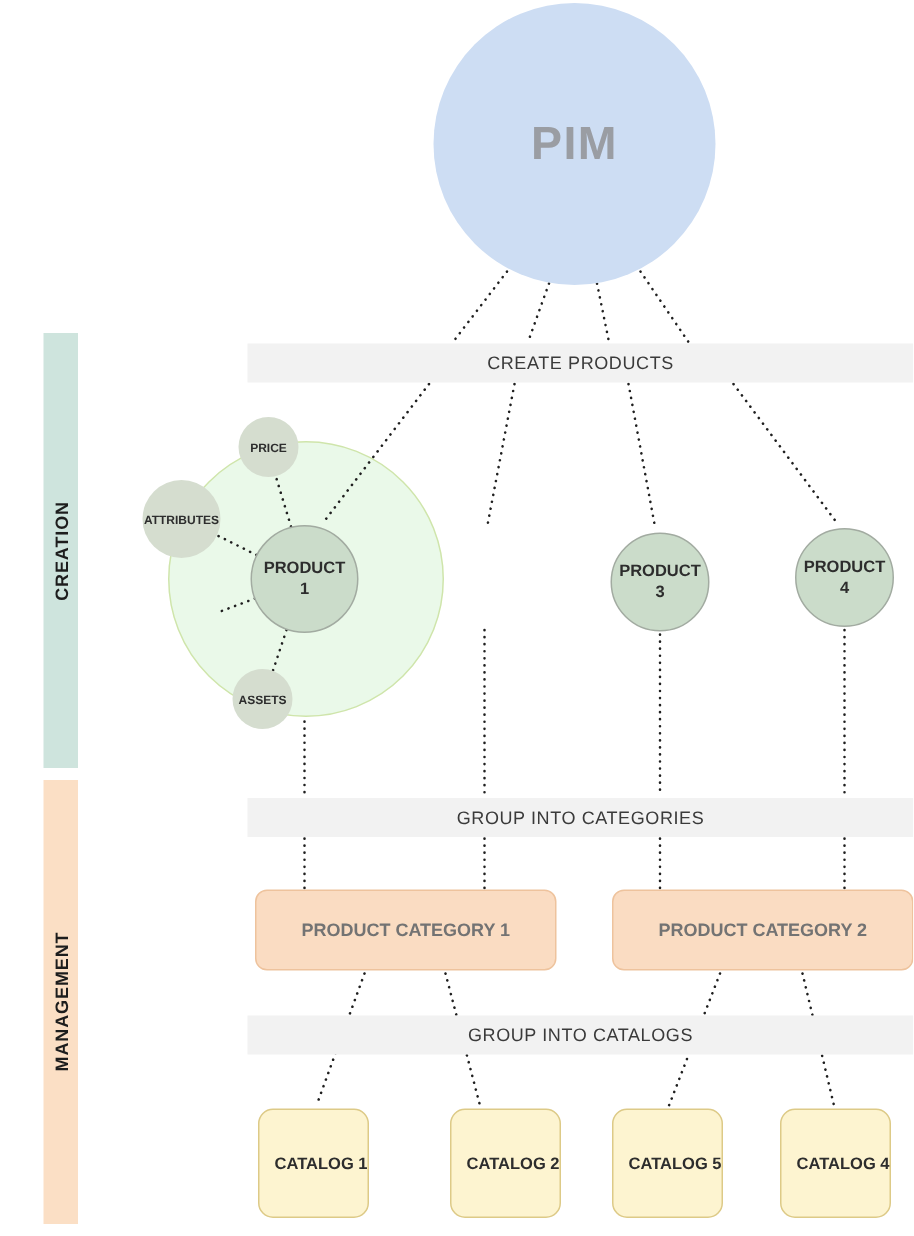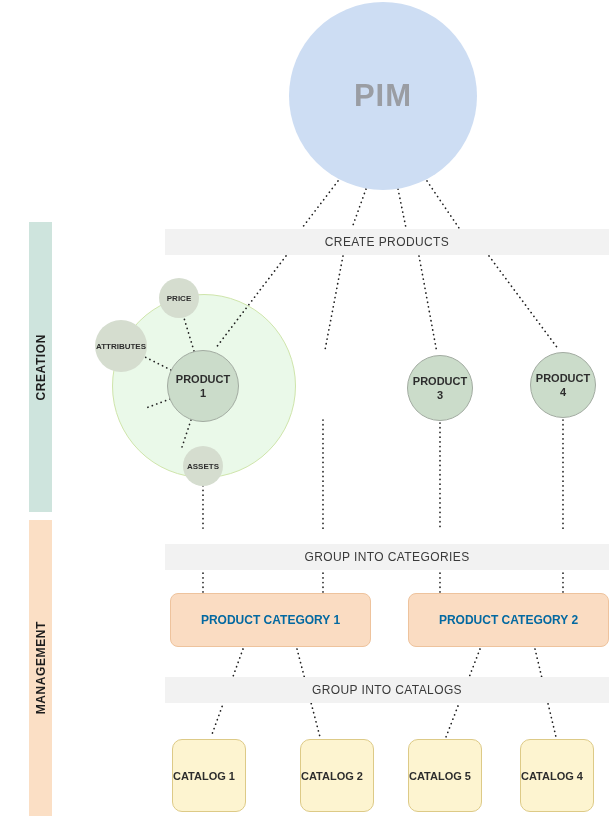--- a/index.html
+++ b/index.html
@@ -74,21 +74,21 @@
     display: flex; align-items: center; justify-content: center;
     z-index: 3;
   }
   .step-bar span {
     font-size: 12px;
     font-weight: normal;
     letter-spacing: 0.4px;
     color: var(--bar-text, #3a3a3a);
   }
   .bar-create { top: 229px; }
-  .bar-categories { top: 532px; margin-top: 12px; }
+  .bar-categories { top: 532px; }
   .bar-catalogs { top: 677px; }
   
   .highlight-circle {
     position: absolute;
     left: 112px; top: 294px;
     width: 184px; height: 184px;
     border-radius: 50%;
     background: var(--highlight-fill, #eaf9e9);
     border: 1px solid var(--highlight-border, #cfe5ab);
     box-sizing: border-box;
@@ -124,52 +124,52 @@
     z-index: 3;
   }
   .detail-circle span {
     font-size: 8px;
     font-weight: bold;
     color: #2d2d2d;
   }
   .detail-price      { left: 159px; top: 278px; width: 40px; height: 40px; }
   .detail-attributes { left:  95px; top: 320px; width: 52px; height: 52px; }
   .detail-variants   { left: 100px; top: 393px; width: 48px; height: 48px; }
-  .detail-assets     { left: 155px; top: 446px; width: 40px; height: 40px; margin-left: 28px; }
+  .detail-assets     { left: 155px; top: 446px; width: 40px; height: 40px; }
   
   .category-box {
     position: absolute;
     top: 593px;
     width: 201px;
     height: 54px;
     background: var(--category-fill, #fadcc2);
     border: 1px solid var(--category-border, #eec39d);
     border-radius: 8px;
     box-sizing: border-box;
     display: flex; align-items: center; justify-content: center;
     z-index: 3;
   }
   .category-box span {
     font-size: 12px;
     font-weight: bold;
-    color: #0369a1;
+    color: #737373;
   }
   .category-1 { left: 170px; }
   .category-2 { left: 408px; }
   
   .catalog-box {
     position: absolute;
     top: 739px;
     width: 74px;
     height: 73px;
     background: var(--catalog-fill, #fdf4d0);
     border: 1px solid var(--catalog-border, #ddca87);
     border-radius: 10px;
     box-sizing: border-box;
-    display: flex; align-items: center; justify-content: flex-start;
+    display: flex; align-items: center; justify-content: flex-end;
     text-align: center;
     z-index: 3;
   }
   .catalog-box span {
     font-size: 11px;
     font-weight: bold;
     color: #2d2d2d;
   }
   .catalog-1 { left: 172px; }
   .catalog-2 { left: 300px; }

